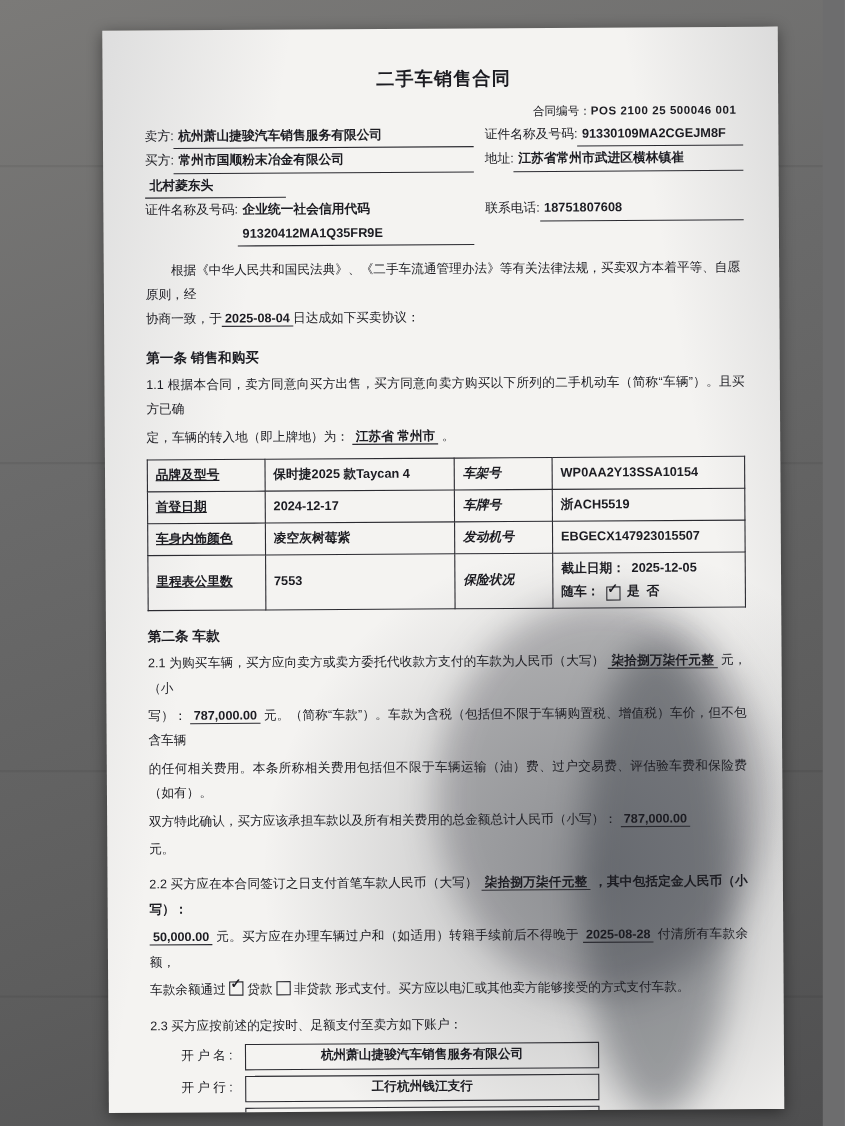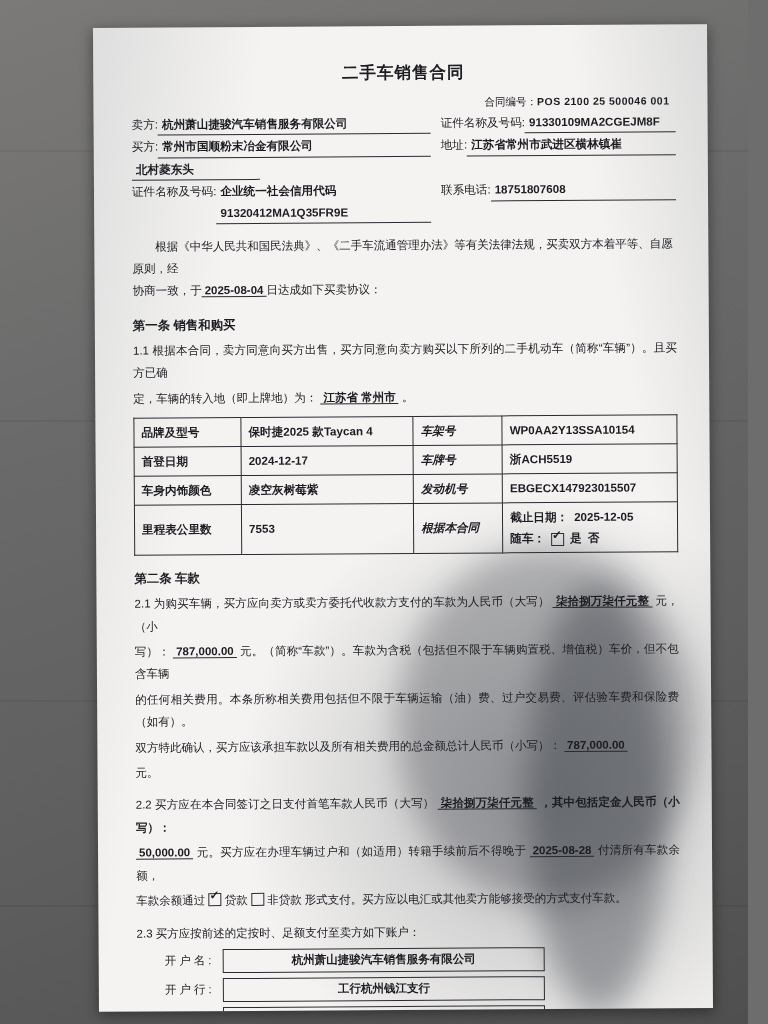--- a/index.html
+++ b/index.html
@@ -111,21 +111,21 @@
     width: 100%;
     border-collapse: collapse;
     margin: 8px 0 4px 0;
     font-size: 11.6px;
   }
   table.vehicle td {
     border: 1px solid #2b2b31;
     padding: 5px 7px;
     height: 15px;
   }
-  td.k { width: 92px; font-weight: bold; white-space: nowrap; }
+  td.k { width: 92px; font-weight: bold; white-space: nowrap; text-decoration: underline; }
   td.v { font-weight: bold; }
   td.k2 { width: 74px; font-weight: bold; white-space: nowrap; font-style: italic; }
   .ins-line { display: flex; align-items: center; gap: 6px; }
   .ckbox {
     display: inline-block;
     width: 11px; height: 11px;
     border: 1px solid #2b2b31;
     position: relative;
     top: 2px;
   }
@@ -237,21 +237,21 @@
         </tr>
         <tr>
           <td class="k">车身内饰颜色</td>
           <td class="v">凌空灰树莓紫</td>
           <td class="k2">发动机号</td>
           <td class="v">EBGECX147923015507</td>
         </tr>
         <tr>
           <td class="k">里程表公里数</td>
           <td class="v">7553</td>
-          <td class="k2">根据本合同</td>
+          <td class="k2">保险状况</td>
           <td class="v">
             <div class="ins-line">
               <span>截止日期：</span>
               <span>2025-12-05</span>
             </div>
             <div class="ins-line" style="margin-top:3px;align-items:center;">
               <span>随车：</span>
               <span class="ckbox checked"></span>
               <span>是</span>
               <span>否</span>

